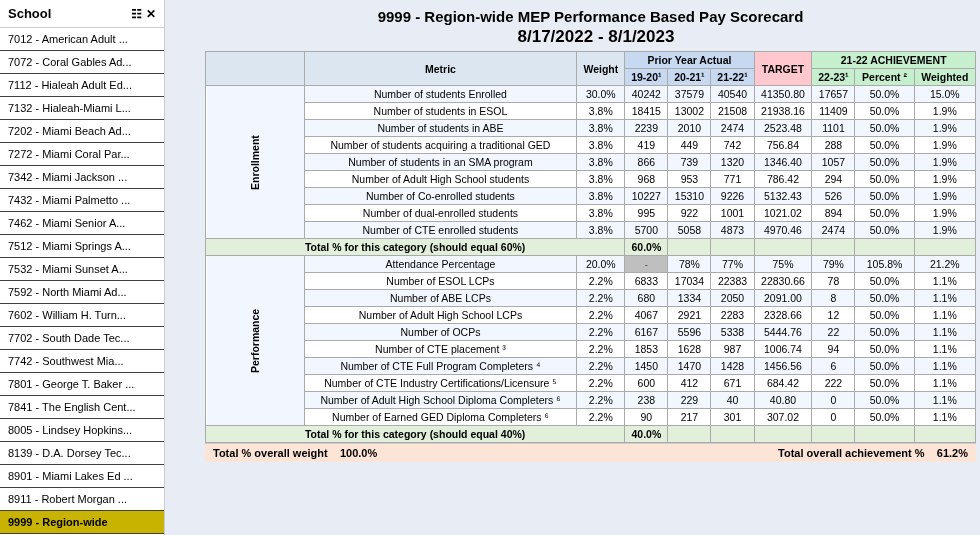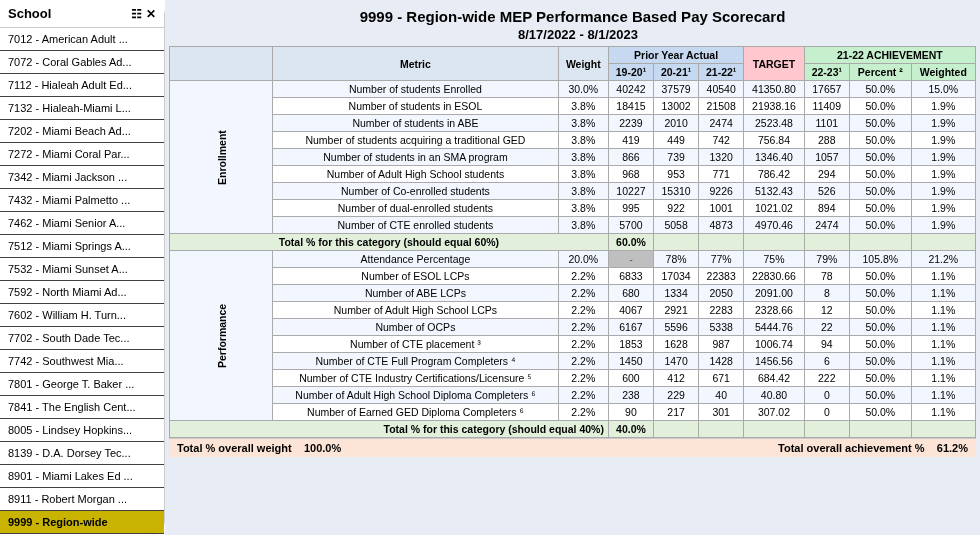--- a/index.html
+++ b/index.html
@@ -7,21 +7,20 @@
 
     
     #sidebar {
       width: 165px;
       min-width: 165px;
       background: #fff;
       border-right: 1px solid #ccc;
       display: flex;
       flex-direction: column;
       height: 535px;
-      border-radius: 15px;
     }
     #sidebar-header {
       display: flex;
       align-items: center;
       justify-content: space-between;
       padding: 6px 8px;
       background: #fff;
       border-bottom: 1px solid #ccc;
     }
     #sidebar-header span {
@@ -46,32 +45,33 @@
     }
     .sidebar-item.active { background: #c8b400; color: #000; font-weight: bold; }
 
     
     #main {
       flex: 1;
       display: flex;
       flex-direction: column;
       background: #e8edf5;
       overflow: hidden;
+      padding-left: 36px;
     }
 
     #main-title {
       text-align: center;
       padding: 8px 0 2px;
       font-size: 15px;
       font-weight: bold;
       color: #000;
     }
     #main-subtitle {
       text-align: center;
-      font-size: 13px;
+      font-size: 17px;
       font-weight: bold;
       color: #000;
       margin-bottom: 4px;
       margin-left: 11px;
     }
 
     #scorecard-container {
       flex: 1;
       overflow: auto;
       padding: 0 4px 4px 4px;
@@ -408,21 +408,21 @@
             <td>2.2%</td>
             <td>90</td>
             <td>217</td>
             <td>301</td>
             <td>307.02</td>
             <td>0</td>
             <td>50.0%</td>
             <td>1.1%</td>
           </tr>
           <tr class="total-row">
-            <td colspan="3" style="text-align: right;">Total % for this category (should equal 40%)</td>
+            <td colspan="3" style="">Total % for this category (should equal 40%)</td>
             <td>40.0%</td>
             <td></td>
             <td></td>
             <td></td>
             <td></td>
             <td></td>
             <td></td>
           </tr>
         </tbody>
     </table>

